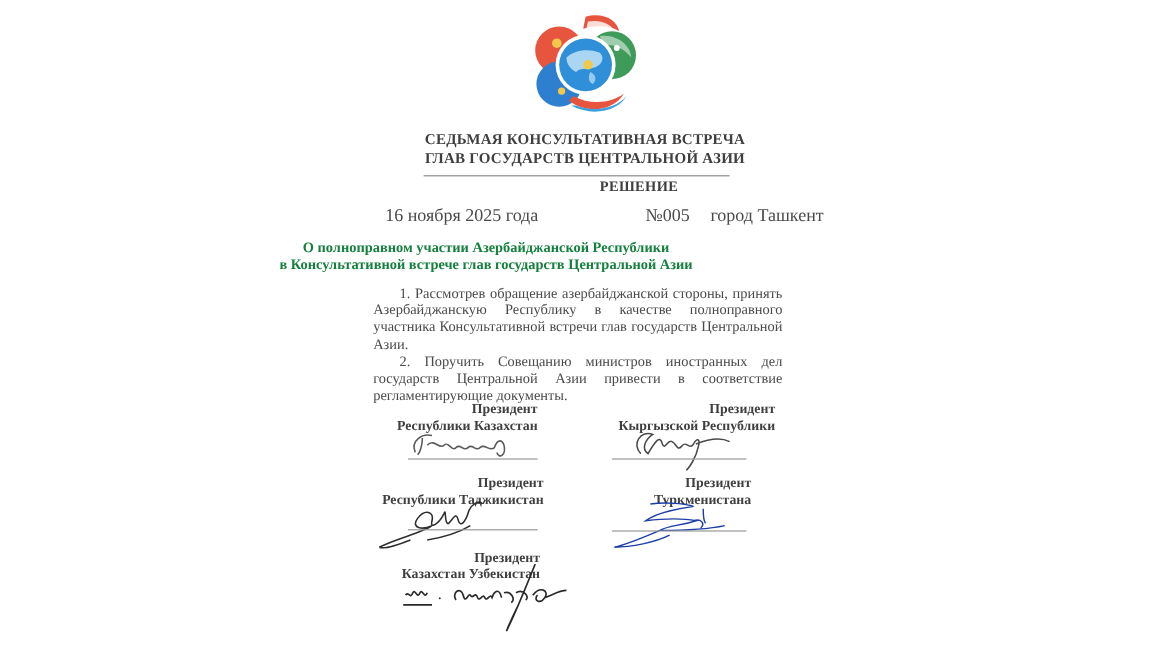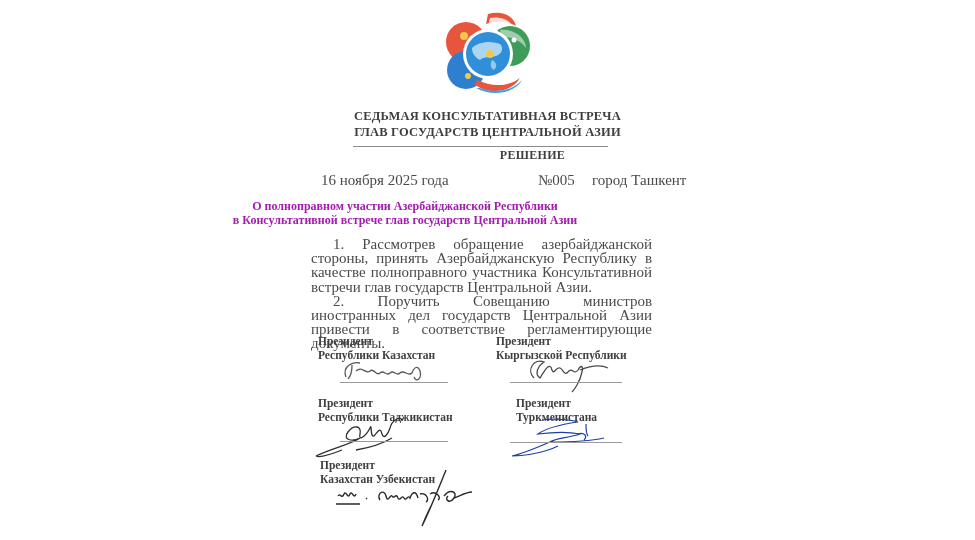--- a/index.html
+++ b/index.html
@@ -14,26 +14,26 @@
   .logo { position:absolute; left:440px; top:8px; width:96px; height:90px; }
   .hdr { position:absolute; left:0; width:975px; text-align:center; font-weight:bold; font-size:12.5px; letter-spacing:0.2px; color:#3f3f3f; }
   .hdr1 { top:109px; }
   .hdr2 { top:125px; }
   .rule { position:absolute; left:353px; top:146px; width:255px; height:0; border-top:1px solid #8a8a8a; }
   .decision { position:absolute; left:0; width:975px; top:148px; text-align:center; font-weight:bold; font-size:12px; color:#3f3f3f; letter-spacing:0.3px;margin-left:45px; }
   .meta { position:absolute; top:172px; font-size:15px; color:#4a4a4a; }
   .meta-date { left:321px; }
   .meta-num { left:494px;margin-left:44px; }
   .meta-city { left:592px; }
-  .subj { position:absolute; left:0; width:810px; text-align:center; font-weight:bold; font-size:12px; color:#a21caf; }
+  .subj { position:absolute; left:0; width:810px; text-align:center; font-weight:bold; font-size:12px; color:#15803d; }
   .subj1 { top:199px; }
   .subj2 { top:213px; }
-  .body-text { position:absolute; left:311px; width:341px; top:237px; font-size:15px; line-height:14.2px; text-align:justify; color:#4a4a4a; }
+  .body-text { position:absolute; left:311px; width:341px; top:237px; font-size:12px; line-height:14.2px; text-align:justify; color:#4a4a4a; }
   .body-text p { margin:0; text-indent:22px; }
-  .sig-block { position:absolute; text-align:left; font-weight:bold; font-size:11.5px; line-height:14px; color:#3f3f3f; }
+  .sig-block { position:absolute; text-align:right; font-weight:bold; font-size:11.5px; line-height:14px; color:#3f3f3f; }
   .sig-line { position:absolute; height:0; border-top:1px solid #9a9a9a; }
   .sig { position:absolute; }
 </style>
 </head>
 <body>
 
 <div class="page">
 
   <svg class="logo" viewBox="0 0 96 90">
 

